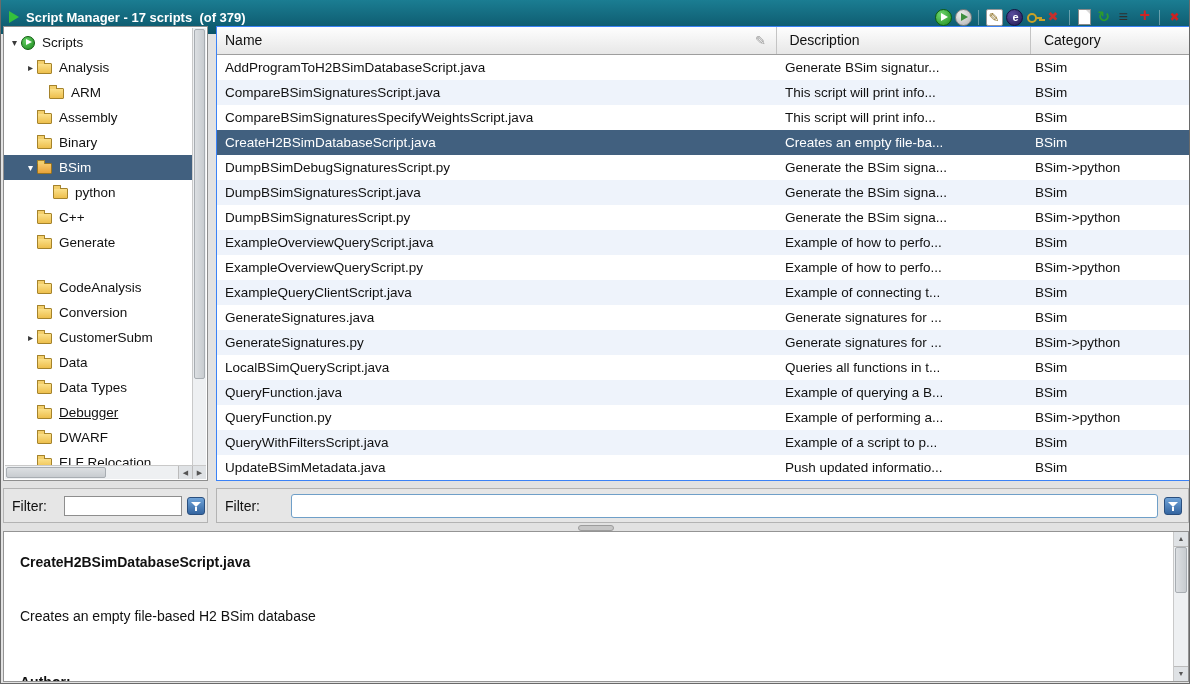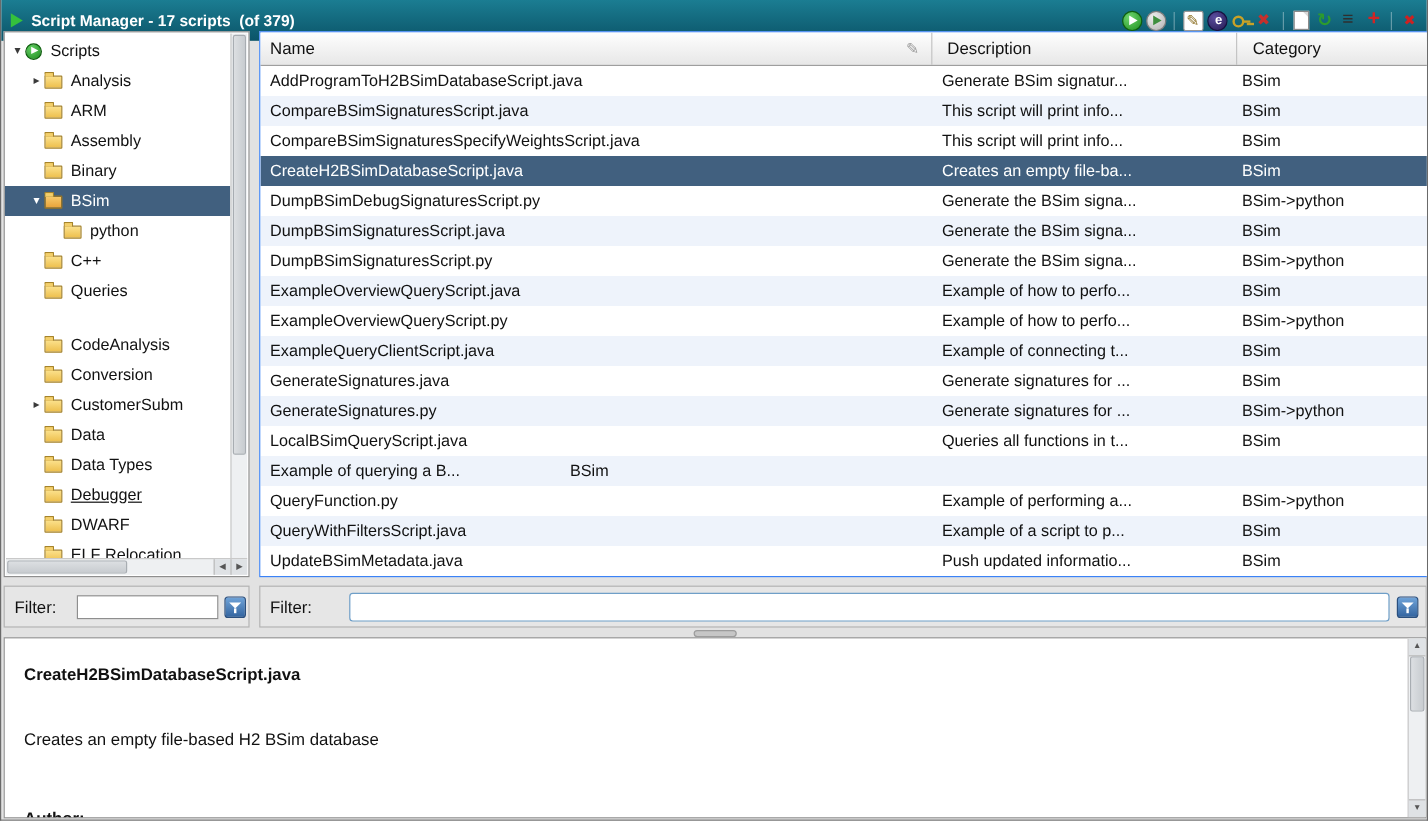--- a/index.html
+++ b/index.html
@@ -124,21 +124,21 @@
         <div class="tree-item" style="padding-left: 4px;">
           <span class="tw">▾</span>
           <span class="scripts-root-icon"></span>
           <span class="tlabel">Scripts</span>
         </div>
         <div class="tree-item" style="padding-left: 20px;">
           <span class="tw">▸</span>
           <span class="folder-icon"></span>
           <span class="tlabel">Analysis</span>
         </div>
-        <div class="tree-item" style="padding-left: 20px;">
+        <div class="tree-item" style="padding-left: 32px;">
           <span class="tw"></span>
           <span class="folder-icon"></span>
           <span class="tlabel">ARM</span>
         </div>
         <div class="tree-item" style="padding-left: 20px;">
           <span class="tw"></span>
           <span class="folder-icon"></span>
           <span class="tlabel">Assembly</span>
         </div>
         <div class="tree-item" style="padding-left: 20px;">
@@ -157,21 +157,21 @@
           <span class="tlabel">python</span>
         </div>
         <div class="tree-item" style="padding-left: 20px;">
           <span class="tw"></span>
           <span class="folder-icon"></span>
           <span class="tlabel">C++</span>
         </div>
         <div class="tree-item" style="padding-left: 20px;">
           <span class="tw"></span>
           <span class="folder-icon"></span>
-          <span class="tlabel">Queries</span>
+          <span class="tlabel">Generate</span>
         </div>
         <div class="tree-item" style="padding-left: 20px; margin-top: 20px;">
           <span class="tw"></span>
           <span class="folder-icon"></span>
           <span class="tlabel">CodeAnalysis</span>
         </div>
         <div class="tree-item" style="padding-left: 20px;">
           <span class="tw"></span>
           <span class="folder-icon"></span>
           <span class="tlabel">Conversion</span>
@@ -295,20 +295,21 @@
           <span class="cell c-name">GenerateSignatures.py</span>
           <span class="cell c-desc">Generate signatures for ...</span>
           <span class="cell c-cat">BSim-&gt;python</span>
         </div>
         <div class="trow">
           <span class="cell c-name">LocalBSimQueryScript.java</span>
           <span class="cell c-desc">Queries all functions in t...</span>
           <span class="cell c-cat">BSim</span>
         </div>
         <div class="trow alt">
+          <span class="cell c-name">QueryFunction.java</span>
           <span class="cell c-desc">Example of querying a B...</span>
           <span class="cell c-cat">BSim</span>
         </div>
         <div class="trow">
           <span class="cell c-name">QueryFunction.py</span>
           <span class="cell c-desc">Example of performing a...</span>
           <span class="cell c-cat">BSim-&gt;python</span>
         </div>
         <div class="trow alt">
           <span class="cell c-name">QueryWithFiltersScript.java</span>

